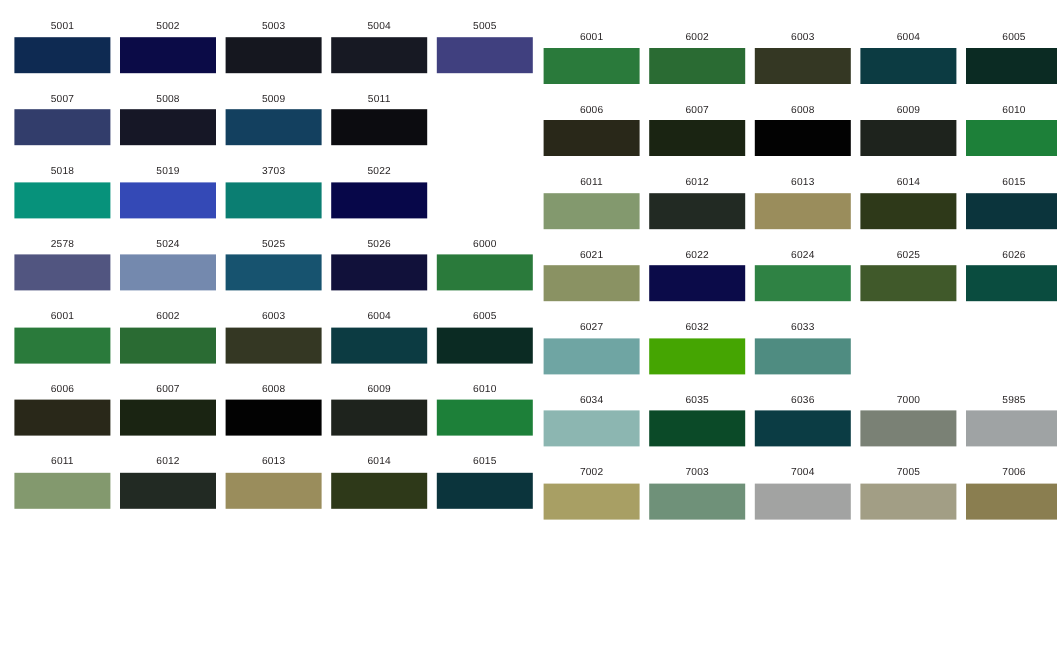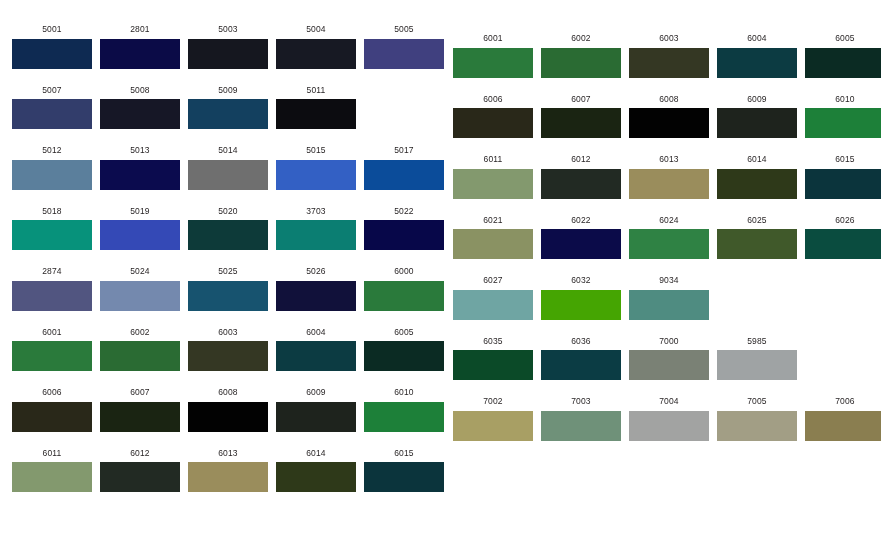--- a/index.html
+++ b/index.html
@@ -26,21 +26,21 @@
     top: 0;
     width: 440px;
     height: 550px;
   }
   .swatch-column.col-left  { left: 0px;   padding-top: 8px; }
   .swatch-column.col-right { left: 441px; padding-top: 17px; }
 
   .swatch-row {
     display: flex;
     flex-direction: row;
-    align-items: flex-end;
+    align-items: center;
     height: 60.5px;
     padding-left: 12px;
   }
   .swatch-cell {
     width: 80px;
     margin-right: 8px;
     display: flex;
     flex-direction: column;
     align-items: center;
   }
@@ -64,21 +64,21 @@
 <body>
 
 <div class="chart-root">
   <div class="swatch-column col-left">
       <div class="swatch-row">
         <div class="swatch-cell">
           <div class="swatch-label">5001</div>
           <div class="swatch-chip" style="background-color: rgb(14, 42, 82);"></div>
         </div>
         <div class="swatch-cell">
-          <div class="swatch-label">2801</div>
+          <div class="swatch-label">5002</div>
           <div class="swatch-chip" style="background-color: rgb(11, 11, 71);"></div>
         </div>
         <div class="swatch-cell">
           <div class="swatch-label">5003</div>
           <div class="swatch-chip" style="background-color: rgb(21, 23, 31);"></div>
         </div>
         <div class="swatch-cell">
           <div class="swatch-label">5004</div>
           <div class="swatch-chip" style="background-color: rgb(23, 25, 35);"></div>
         </div>
@@ -100,65 +100,39 @@
           <div class="swatch-label">5009</div>
           <div class="swatch-chip" style="background-color: rgb(19, 64, 95);"></div>
         </div>
         <div class="swatch-cell">
           <div class="swatch-label">5011</div>
           <div class="swatch-chip" style="background-color: rgb(12, 12, 16);"></div>
         </div>
       </div>
       <div class="swatch-row">
         <div class="swatch-cell">
-          <div class="swatch-label">5012</div>
-          <div class="swatch-chip" style="background-color: rgb(91, 127, 156);"></div>
-        </div>
-        <div class="swatch-cell">
-          <div class="swatch-label">5013</div>
-          <div class="swatch-chip" style="background-color: rgb(11, 11, 78);"></div>
-        </div>
-        <div class="swatch-cell">
-          <div class="swatch-label">5014</div>
-          <div class="swatch-chip" style="background-color: rgb(111, 111, 111);"></div>
-        </div>
-        <div class="swatch-cell">
-          <div class="swatch-label">5015</div>
-          <div class="swatch-chip" style="background-color: rgb(51, 96, 196);"></div>
-        </div>
-        <div class="swatch-cell">
-          <div class="swatch-label">5017</div>
-          <div class="swatch-chip" style="background-color: rgb(11, 76, 154);"></div>
-        </div>
-      </div>
-      <div class="swatch-row">
-        <div class="swatch-cell">
           <div class="swatch-label">5018</div>
           <div class="swatch-chip" style="background-color: rgb(7, 146, 123);"></div>
         </div>
         <div class="swatch-cell">
           <div class="swatch-label">5019</div>
           <div class="swatch-chip" style="background-color: rgb(52, 73, 182);"></div>
         </div>
         <div class="swatch-cell">
-          <div class="swatch-label">5020</div>
-          <div class="swatch-chip" style="background-color: rgb(13, 58, 57);"></div>
-        </div>
-        <div class="swatch-cell">
           <div class="swatch-label">3703</div>
           <div class="swatch-chip" style="background-color: rgb(11, 126, 114);"></div>
         </div>
         <div class="swatch-cell">
           <div class="swatch-label">5022</div>
           <div class="swatch-chip" style="background-color: rgb(7, 7, 73);"></div>
         </div>
       </div>
       <div class="swatch-row">
         <div class="swatch-cell">
-          <div class="swatch-label">2874</div>
+          <div class="swatch-label">2578</div>
           <div class="swatch-chip" style="background-color: rgb(81, 85, 128);"></div>
         </div>
         <div class="swatch-cell">
           <div class="swatch-label">5024</div>
           <div class="swatch-chip" style="background-color: rgb(116, 137, 174);"></div>
         </div>
         <div class="swatch-cell">
           <div class="swatch-label">5025</div>
           <div class="swatch-chip" style="background-color: rgb(23, 83, 111);"></div>
         </div>
@@ -330,25 +304,29 @@
       <div class="swatch-row">
         <div class="swatch-cell">
           <div class="swatch-label">6027</div>
           <div class="swatch-chip" style="background-color: rgb(111, 165, 163);"></div>
         </div>
         <div class="swatch-cell">
           <div class="swatch-label">6032</div>
           <div class="swatch-chip" style="background-color: rgb(69, 165, 2);"></div>
         </div>
         <div class="swatch-cell">
-          <div class="swatch-label">9034</div>
+          <div class="swatch-label">6033</div>
           <div class="swatch-chip" style="background-color: rgb(79, 140, 129);"></div>
         </div>
       </div>
       <div class="swatch-row">
+        <div class="swatch-cell">
+          <div class="swatch-label">6034</div>
+          <div class="swatch-chip" style="background-color: rgb(140, 182, 177);"></div>
+        </div>
         <div class="swatch-cell">
           <div class="swatch-label">6035</div>
           <div class="swatch-chip" style="background-color: rgb(11, 74, 40);"></div>
         </div>
         <div class="swatch-cell">
           <div class="swatch-label">6036</div>
           <div class="swatch-chip" style="background-color: rgb(11, 60, 68);"></div>
         </div>
         <div class="swatch-cell">
           <div class="swatch-label">7000</div>

